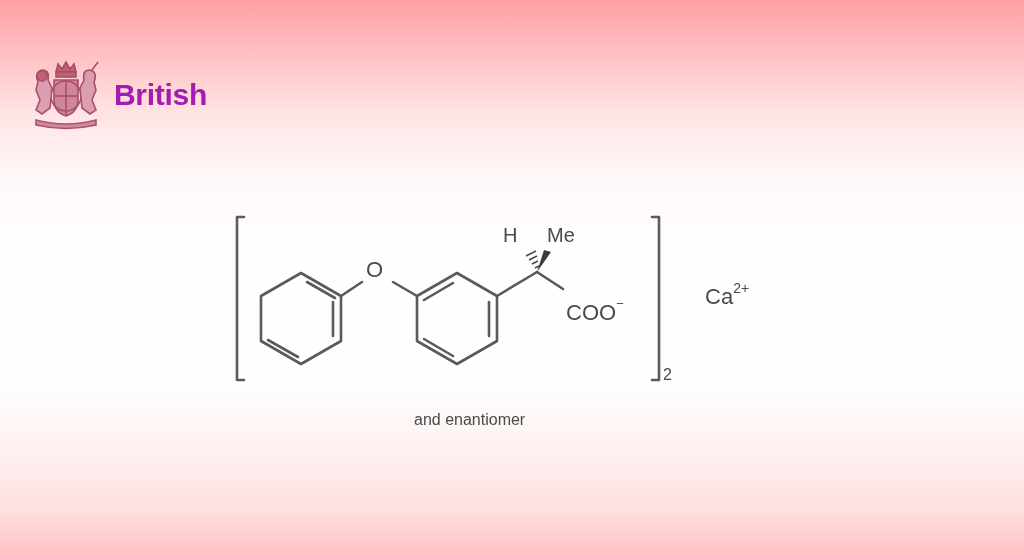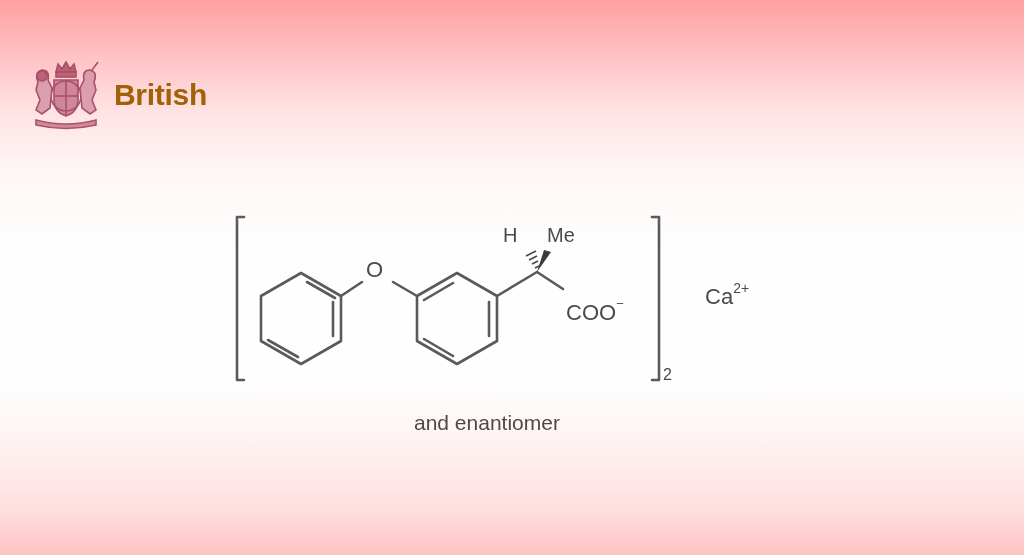--- a/index.html
+++ b/index.html
@@ -17,21 +17,21 @@
         #fff3f3 440px,
         #ffdfe0 510px,
         #ffc2c2 555px);
     }
     .brand {
       position: absolute; left: 28px; top: 58px;
       display: flex; align-items: center;
     }
     .crest { width: 76px; height: 72px; margin-right: 10px; }
     .wordmark {
-      color: #a16207;
+      color: #a21caf;
       font-weight: bold;
       font-size: 30px;
       line-height: 31px;
       letter-spacing: -0.3px;
     }
     .wordmark div { display: block; }
     .structure {
       position: absolute; left: 0; top: 0; width: 1024px; height: 555px;
     }
     .label {
@@ -41,21 +41,21 @@
       filter: blur(0.3px);
     }
     .lbl-o   { left: 366px; top: 257px; font-size: 22px; }
     .lbl-h   { left: 503px; top: 224px; font-size: 20px; }
     .lbl-me  { left: 547px; top: 224px; font-size: 20px; text-align: center; }
     .lbl-coo { left: 566px; top: 300px; font-size: 22px; }
     .lbl-coo sup { font-size: 13px; position: relative; top: -4px; }
     .lbl-n   { left: 663px; top: 366px; font-size: 16px; }
     .lbl-ca  { left: 705px; top: 283px; font-size: 22px; }
     .lbl-ca sup { font-size: 14px; position: relative; top: -3px; }
-    .lbl-enantiomer { left: 414px; top: 411px; font-size: 21px; }
+    .lbl-enantiomer { left: 414px; top: 411px; font-size: 16px; }
   </style>
 </head>
 <body>
 
 <div class="brand">
   <svg class="crest" viewBox="0 0 76 72">
     <g fill="none" stroke="#9a3a55" stroke-width="1.6" opacity="0.85">
 
       <path d="M28 14 L30 6 L34 11 L38 4 L42 11 L46 6 L48 14 Z" fill="#b2506a"></path>
       <rect x="28" y="14" width="20" height="5" fill="#b2506a"></rect>

